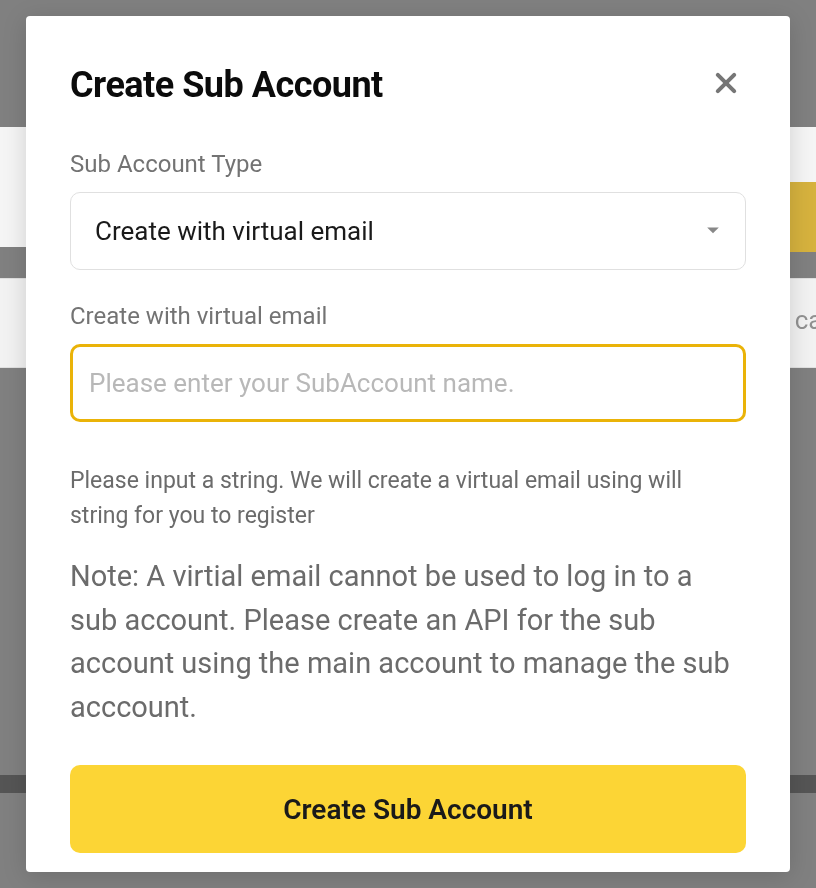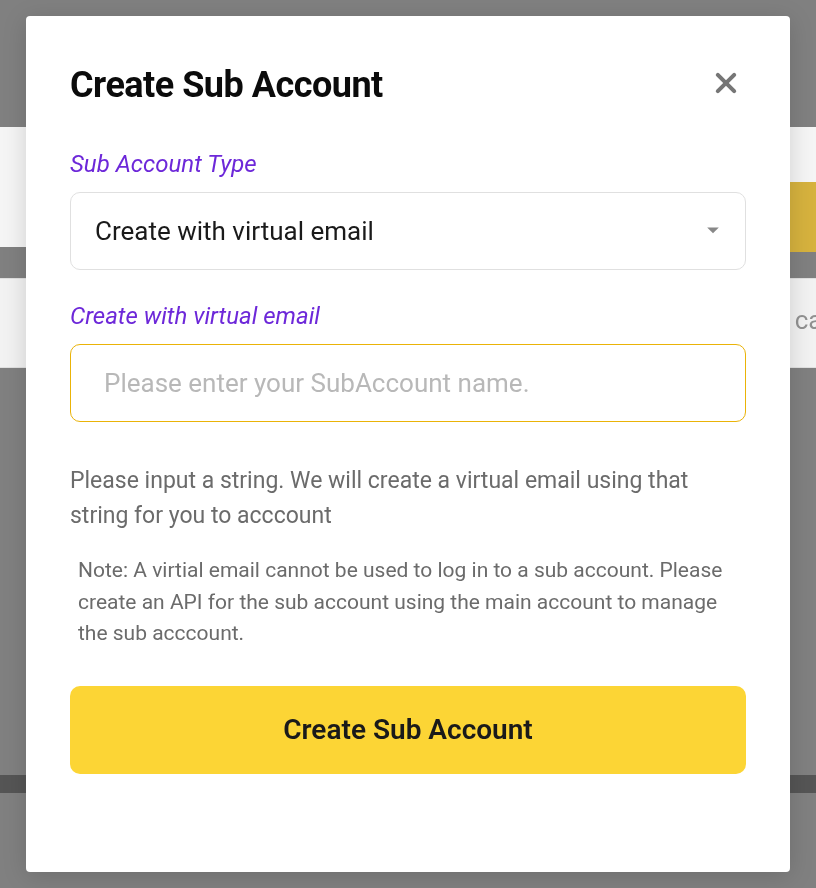--- a/index.html
+++ b/index.html
@@ -113,24 +113,23 @@
       height: 28px;
     }
     
     .form-group {
       margin-bottom: 32px;
     }
     
     .form-label {
       display: block;
       font-size: 24px;
-      color: #6d28d9;
+      color: #737373;
       margin-bottom: 14px;
       font-weight: 400;
-      font-style: italic;
     }
     
     .select-wrapper {
       position: relative;
       width: 100%;
     }
     
     .select-field {
       width: 100%;
       height: 78px;
@@ -157,47 +156,46 @@
     
     .select-caret svg {
       width: 14px;
       height: 10px;
       display: block;
     }
     
     .input-field {
       width: 100%;
       height: 78px;
-      border: 1px solid #eab308;
+      border: 3px solid #eab308;
       border-radius: 10px;
-      padding: 0 33px;
+      padding: 0 16px;
       font-size: 26px;
       color: #1a1a1a;
       background: #fff;
       font-family: inherit;
     }
     
     .input-field::placeholder {
       color: #b8b8b8;
     }
     
     .help-text {
       font-size: 23px;
       line-height: 1.5;
       color: #6b6b6b;
       margin-top: 42px;
       margin-bottom: 22px;
     }
     
     .note-text {
-      font-size: 21px;
+      font-size: 29px;
       line-height: 1.5;
       color: #6b6b6b;
       margin-bottom: 36px;
-      margin-left: 8px;
     }
     
     .submit-button {
       width: 100%;
       height: 88px;
       background: #fcd535;
       border: none;
       border-radius: 10px;
       font-size: 28px;
       font-weight: 600;
@@ -243,19 +241,19 @@
         </svg>
       </span>
     </div>
   </div>
   
   <div class="form-group">
     <label class="form-label">Create with virtual email</label>
     <input type="text" class="input-field" placeholder="Please enter your SubAccount name." style="">
   </div>
   
-  <p class="help-text">Please input a string. We will create a virtual email using that string for you to acccount</p>
+  <p class="help-text">Please input a string. We will create a virtual email using will string for you to register</p>
   
   <p class="note-text">Note: A virtial email cannot be used to log in to a sub account. Please create an API for the sub account using the main account to manage the sub acccount.</p>
   
   <button class="submit-button">Create Sub Account</button>
   
 </div>
 
 </body></html>

